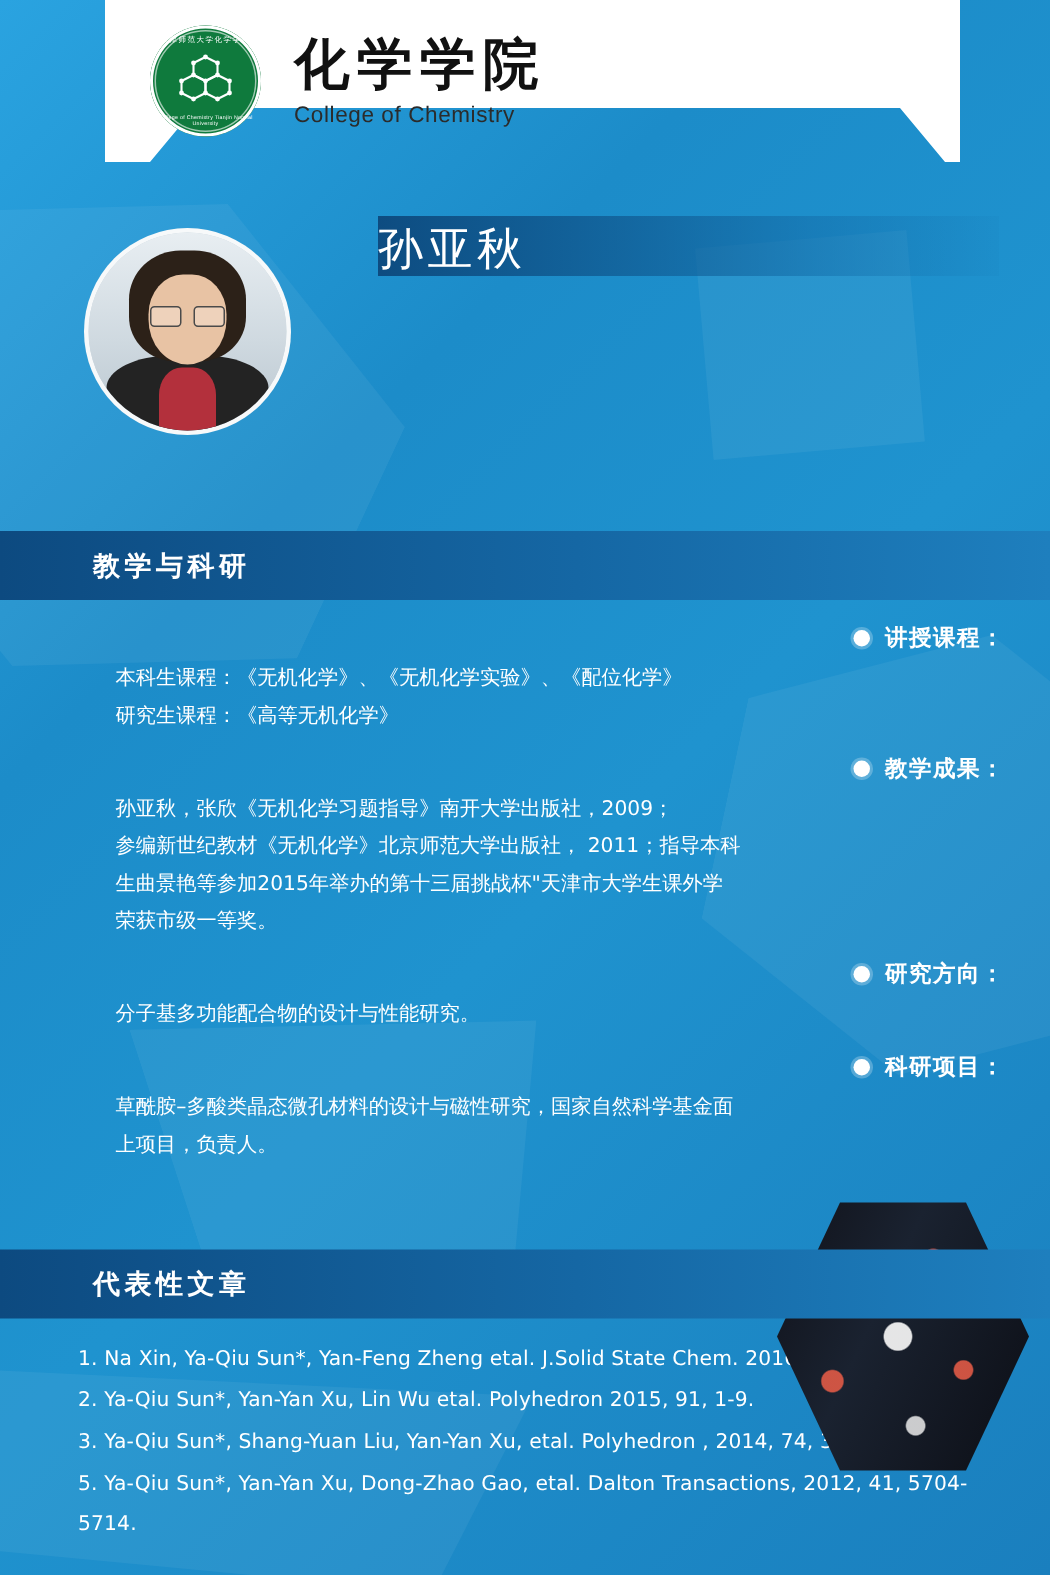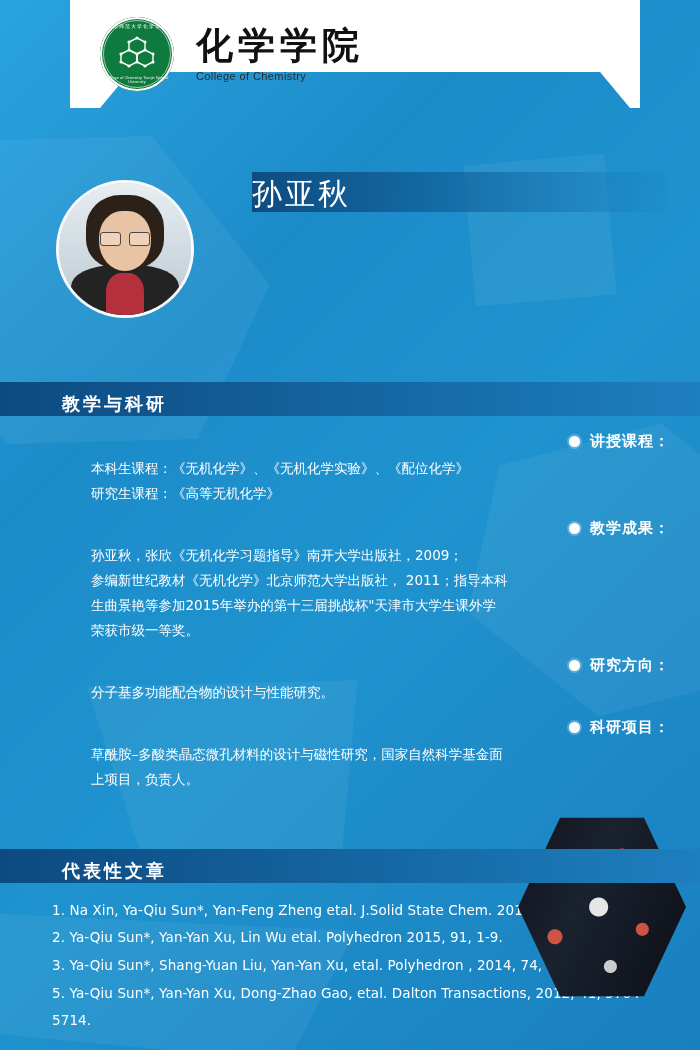--- a/index.html
+++ b/index.html
@@ -102,30 +102,30 @@
   }
   .title-cn {
     font-size: 37px;
     font-weight: bold;
     color: #111111;
     letter-spacing: 5px;
     line-height: 1.1;
     font-family: Liberation Sans, sans-serif;
   }
   .title-en {
-    font-size: 11px;
+    font-size: 15px;
     color: #2b2b2b;
     letter-spacing: 0.4px;
     margin-top: 4px;
   }
 
   
   .profile {
     position: relative;
-    margin-top: 52px;
+    margin-top: 24px;
     height: 210px;
   }
   .photo {
     position: absolute;
     left: 56px;
     top: 8px;
     width: 132px;
     height: 132px;
     border-radius: 50%;
     overflow: hidden;
@@ -206,24 +206,24 @@
     color: #ffffff;
     font-size: 13.5px;
     line-height: 2.0;
     text-align: justify;
     font-family: "DejaVu Sans", "Liberation Sans", sans-serif;
   }
 
   
   .sec-bar {
     position: relative;
-    height: 34px;
+    height: 46px;
     background: linear-gradient(90deg, #0d4a80 0%, #1567a4 55%, #1e7fbe 100%);
     display: flex;
-    align-items: flex-end;
+    align-items: center;
   }
   .sec-bar .sec-title {
     color: #ffffff;
     font-size: 18px;
     font-weight: bold;
     letter-spacing: 3px;
     margin-left: 62px;
     font-family: "DejaVu Sans", "Liberation Sans", sans-serif;
   }
 
@@ -245,21 +245,21 @@
   }
   .bullet {
     width: 11px; height: 11px;
     border-radius: 50%;
     background: #ffffff;
     margin-right: 10px;
     flex: none;
     box-shadow: 0 0 0 2px rgba(255,255,255,0.25);
   }
   .item-lines {
-    margin-left: 39px;
+    margin-left: 25px;
     margin-top: 5px;
     font-size: 13.5px;
     line-height: 1.85;
     max-width: 470px;
     font-family: "DejaVu Sans", "Liberation Sans", sans-serif;
   }
   .item-lines div { white-space: normal; }
 
   
   .hex-img {

